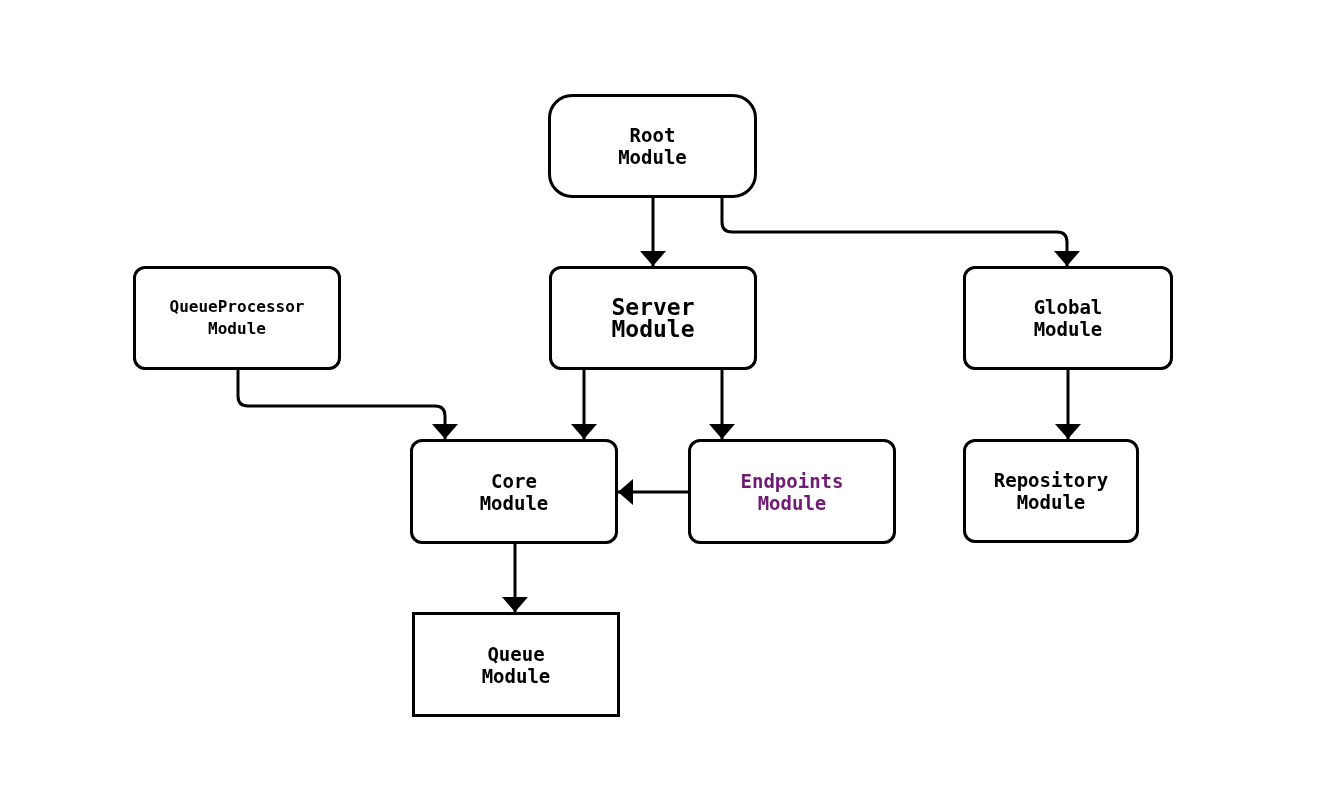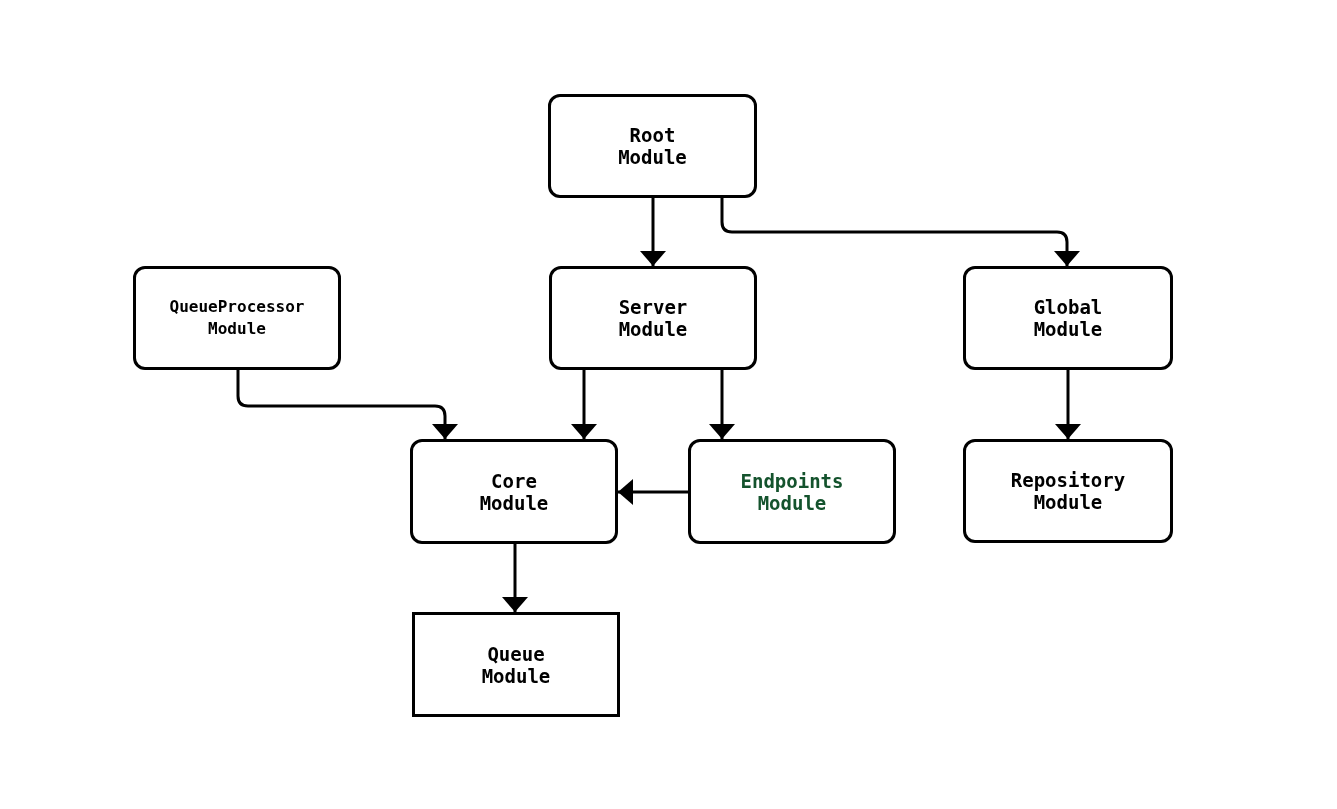--- a/index.html
+++ b/index.html
@@ -53,45 +53,45 @@
       <path d="M653,198 L653,266" fill="none" stroke="#000000" stroke-width="3" marker-end="url(#arrowhead)"></path>
       <path d="M722,198 L722,222 Q722,232 732,232 L1057,232 Q1067,232 1067,242 L1067,266" fill="none" stroke="#000000" stroke-width="3" marker-end="url(#arrowhead)"></path>
       <path d="M238,370 L238,396 Q238,406 248,406 L435,406 Q445,406 445,416 L445,439" fill="none" stroke="#000000" stroke-width="3" marker-end="url(#arrowhead)"></path>
       <path d="M584,370 L584,439" fill="none" stroke="#000000" stroke-width="3" marker-end="url(#arrowhead)"></path>
       <path d="M722,370 L722,439" fill="none" stroke="#000000" stroke-width="3" marker-end="url(#arrowhead)"></path>
       <path d="M688,492 L618,492" fill="none" stroke="#000000" stroke-width="3" marker-end="url(#arrowhead)"></path>
       <path d="M1068,370 L1068,439" fill="none" stroke="#000000" stroke-width="3" marker-end="url(#arrowhead)"></path>
       <path d="M515,544 L515,612" fill="none" stroke="#000000" stroke-width="3" marker-end="url(#arrowhead)"></path>
     </svg>
   <div id="nodes-layer">
-      <div class="node" style="left: 548px; top: 94px; width: 209px; height: 104px; background: rgb(255, 255, 255); border-color: rgb(0, 0, 0); border-width: 3px; border-radius: 12px;">
+      <div class="node" style="left: 548px; top: 94px; width: 209px; height: 104px; background: rgb(255, 255, 255); border-color: rgb(0, 0, 0); border-width: 3px; border-radius: 24px;">
         <span class="node-label" style="color: rgb(0, 0, 0); font-size: 19px; line-height: 22px;">Root
 Module</span>
       </div>
       <div class="node" style="left: 133px; top: 266px; width: 208px; height: 104px; background: rgb(255, 255, 255); border-color: rgb(0, 0, 0); border-width: 3px; border-radius: 12px;">
         <span class="node-label" style="color: rgb(0, 0, 0); font-size: 16px; line-height: 22px;">QueueProcessor
 Module</span>
       </div>
       <div class="node" style="left: 549px; top: 266px; width: 208px; height: 104px; background: rgb(255, 255, 255); border-color: rgb(0, 0, 0); border-width: 3px; border-radius: 12px;">
-        <span class="node-label" style="color: rgb(0, 0, 0); font-size: 19px; line-height: 22px;">Server
+        <span class="node-label" style="color: rgb(0, 0, 0); font-size: 23px; line-height: 22px;">Server
 Module</span>
       </div>
       <div class="node" style="left: 963px; top: 266px; width: 210px; height: 104px; background: rgb(255, 255, 255); border-color: rgb(0, 0, 0); border-width: 3px; border-radius: 12px;">
         <span class="node-label" style="color: rgb(0, 0, 0); font-size: 19px; line-height: 22px;">Global
 Module</span>
       </div>
       <div class="node" style="left: 410px; top: 439px; width: 208px; height: 105px; background: rgb(255, 255, 255); border-color: rgb(0, 0, 0); border-width: 3px; border-radius: 12px;">
         <span class="node-label" style="color: rgb(0, 0, 0); font-size: 19px; line-height: 22px;">Core
 Module</span>
       </div>
       <div class="node" style="left: 688px; top: 439px; width: 208px; height: 105px; background: rgb(255, 255, 255); border-color: rgb(0, 0, 0); border-width: 3px; border-radius: 12px;">
-        <span class="node-label" style="color: #14532d; font-size: 19px; line-height: 22px;">Endpoints
+        <span class="node-label" style="color: #701a75; font-size: 19px; line-height: 22px;">Endpoints
 Module</span>
       </div>
-      <div class="node" style="left: 963px; top: 439px; width: 210px; height: 104px; background: rgb(255, 255, 255); border-color: rgb(0, 0, 0); border-width: 3px; border-radius: 12px;">
+      <div class="node" style="left: 963px; top: 439px; width: 176px; height: 104px; background: rgb(255, 255, 255); border-color: rgb(0, 0, 0); border-width: 3px; border-radius: 12px;">
         <span class="node-label" style="color: rgb(0, 0, 0); font-size: 19px; line-height: 22px;">Repository
 Module</span>
       </div>
       <div class="node" style="left: 412px; top: 612px; width: 208px; height: 105px; background: rgb(255, 255, 255); border-color: rgb(0, 0, 0); border-width: 3px; border-radius: 0;">
         <span class="node-label" style="color: rgb(0, 0, 0); font-size: 19px; line-height: 22px;">Queue
 Module</span>
       </div>
     </div>
 </div>
 

